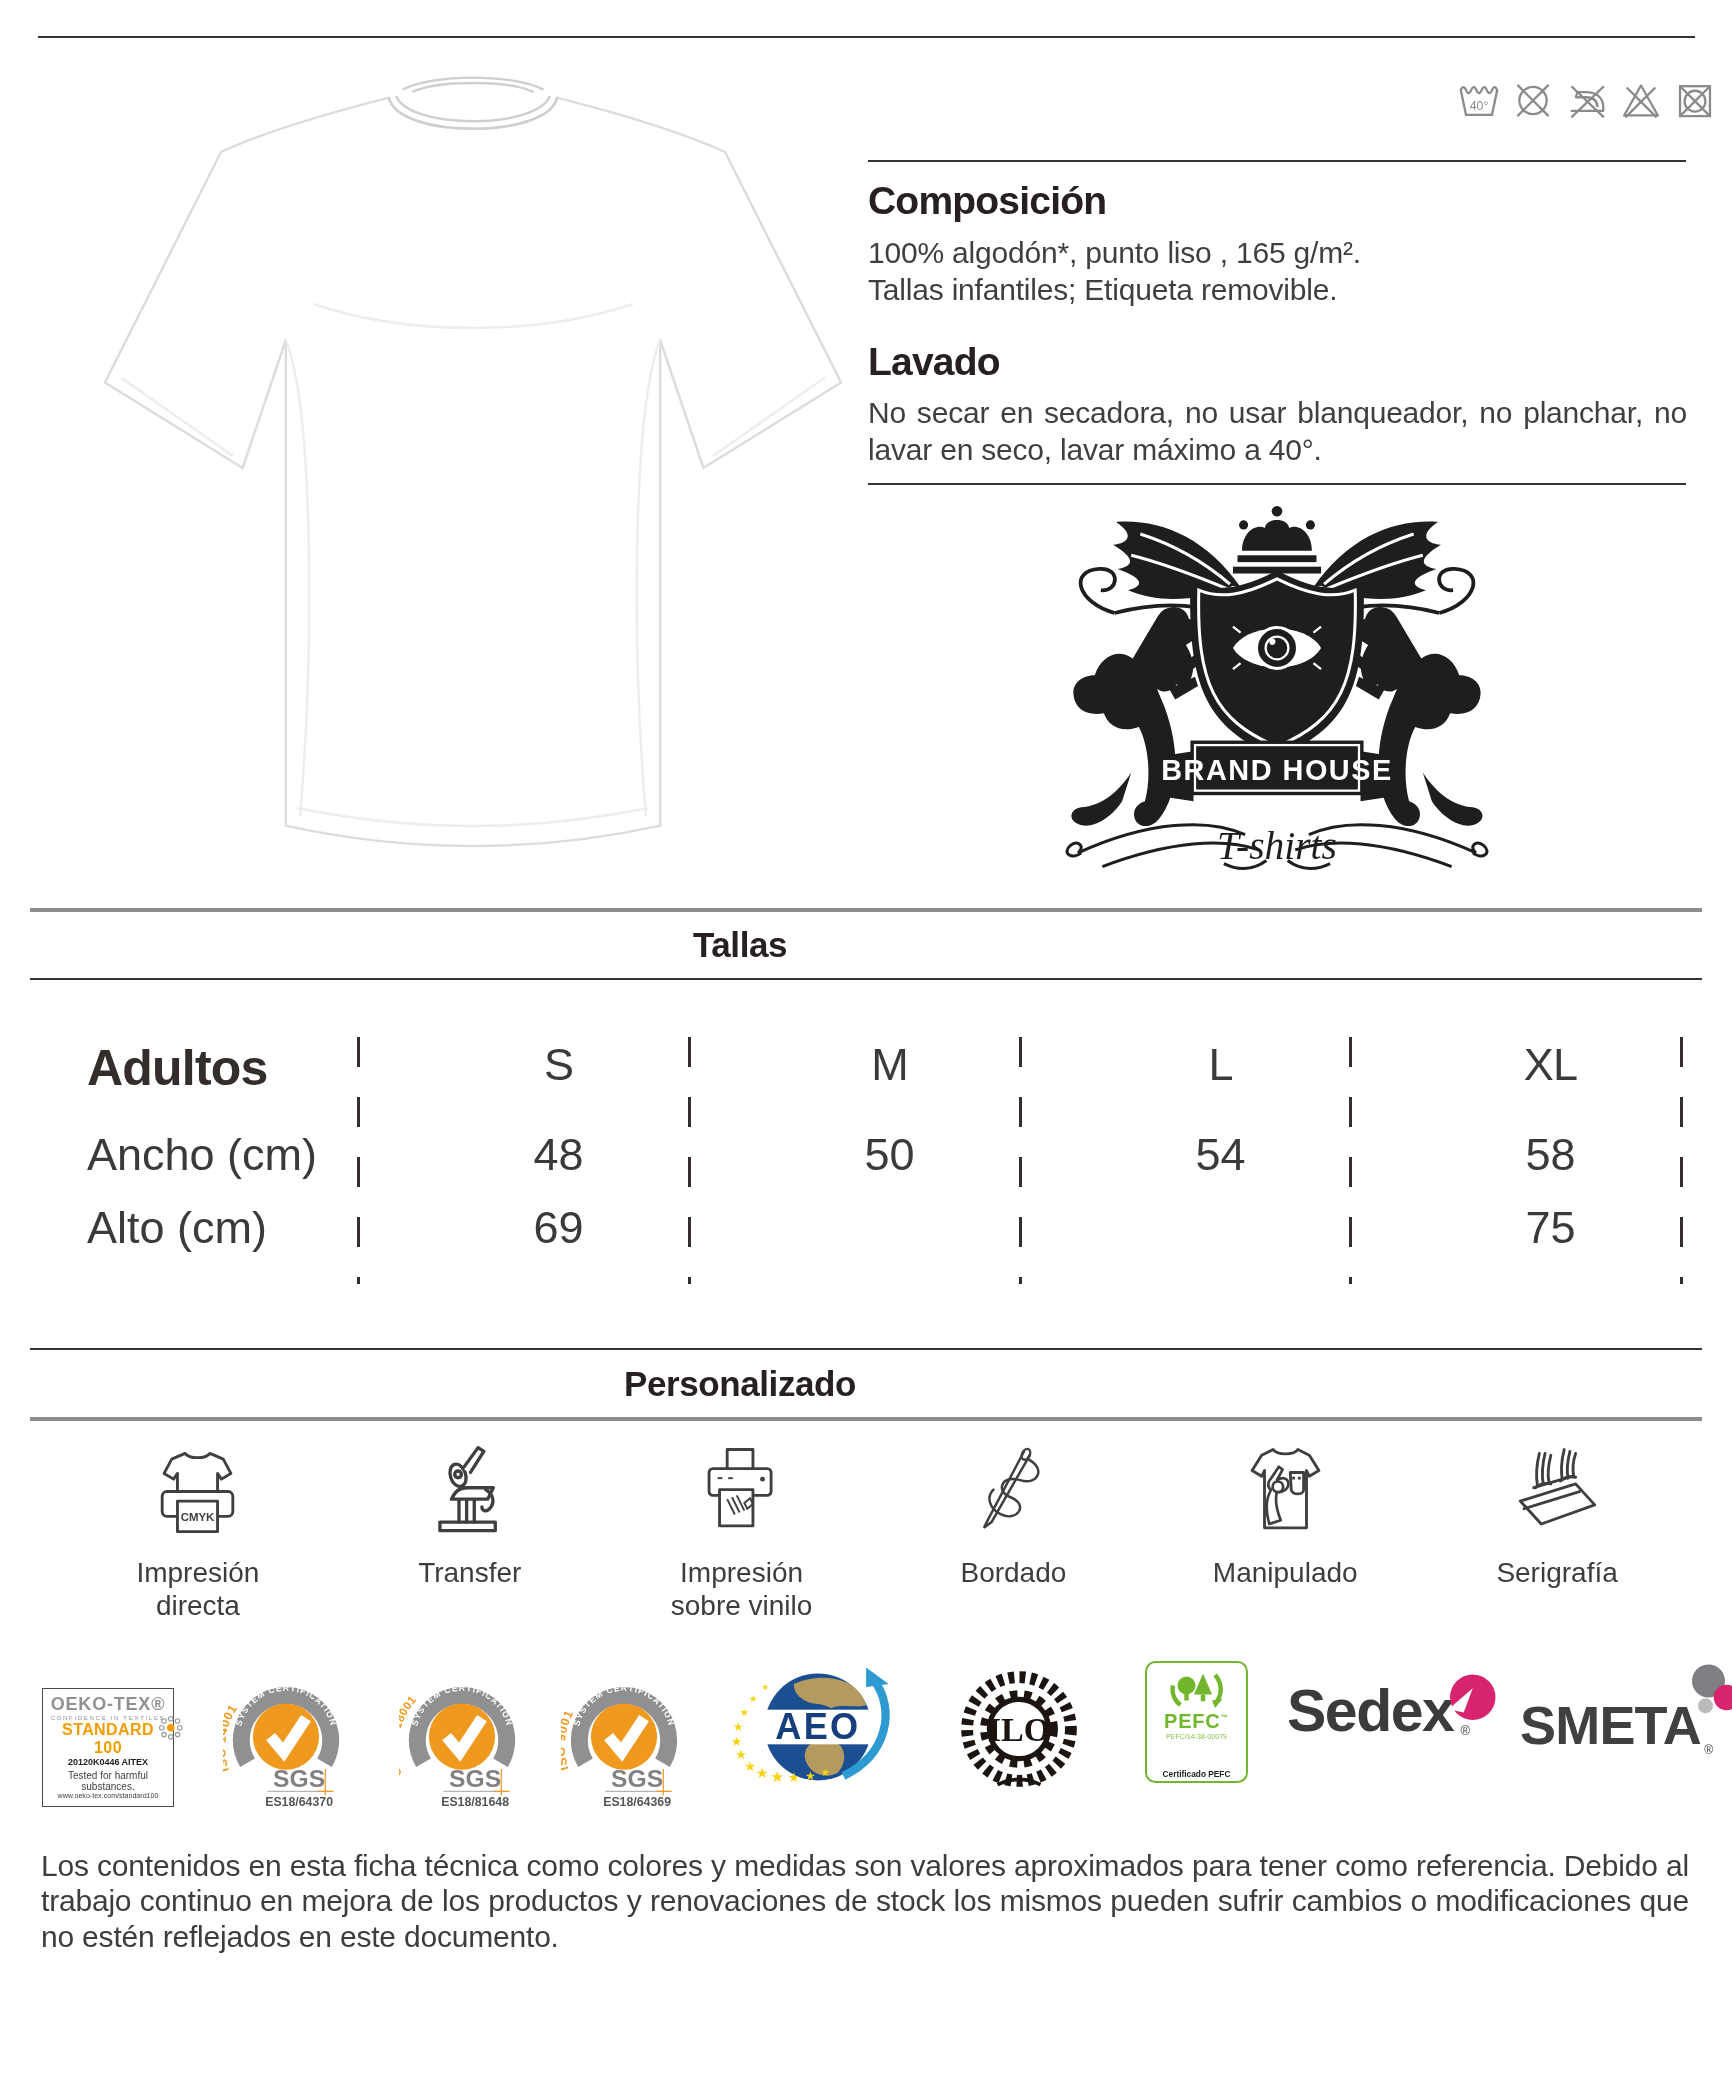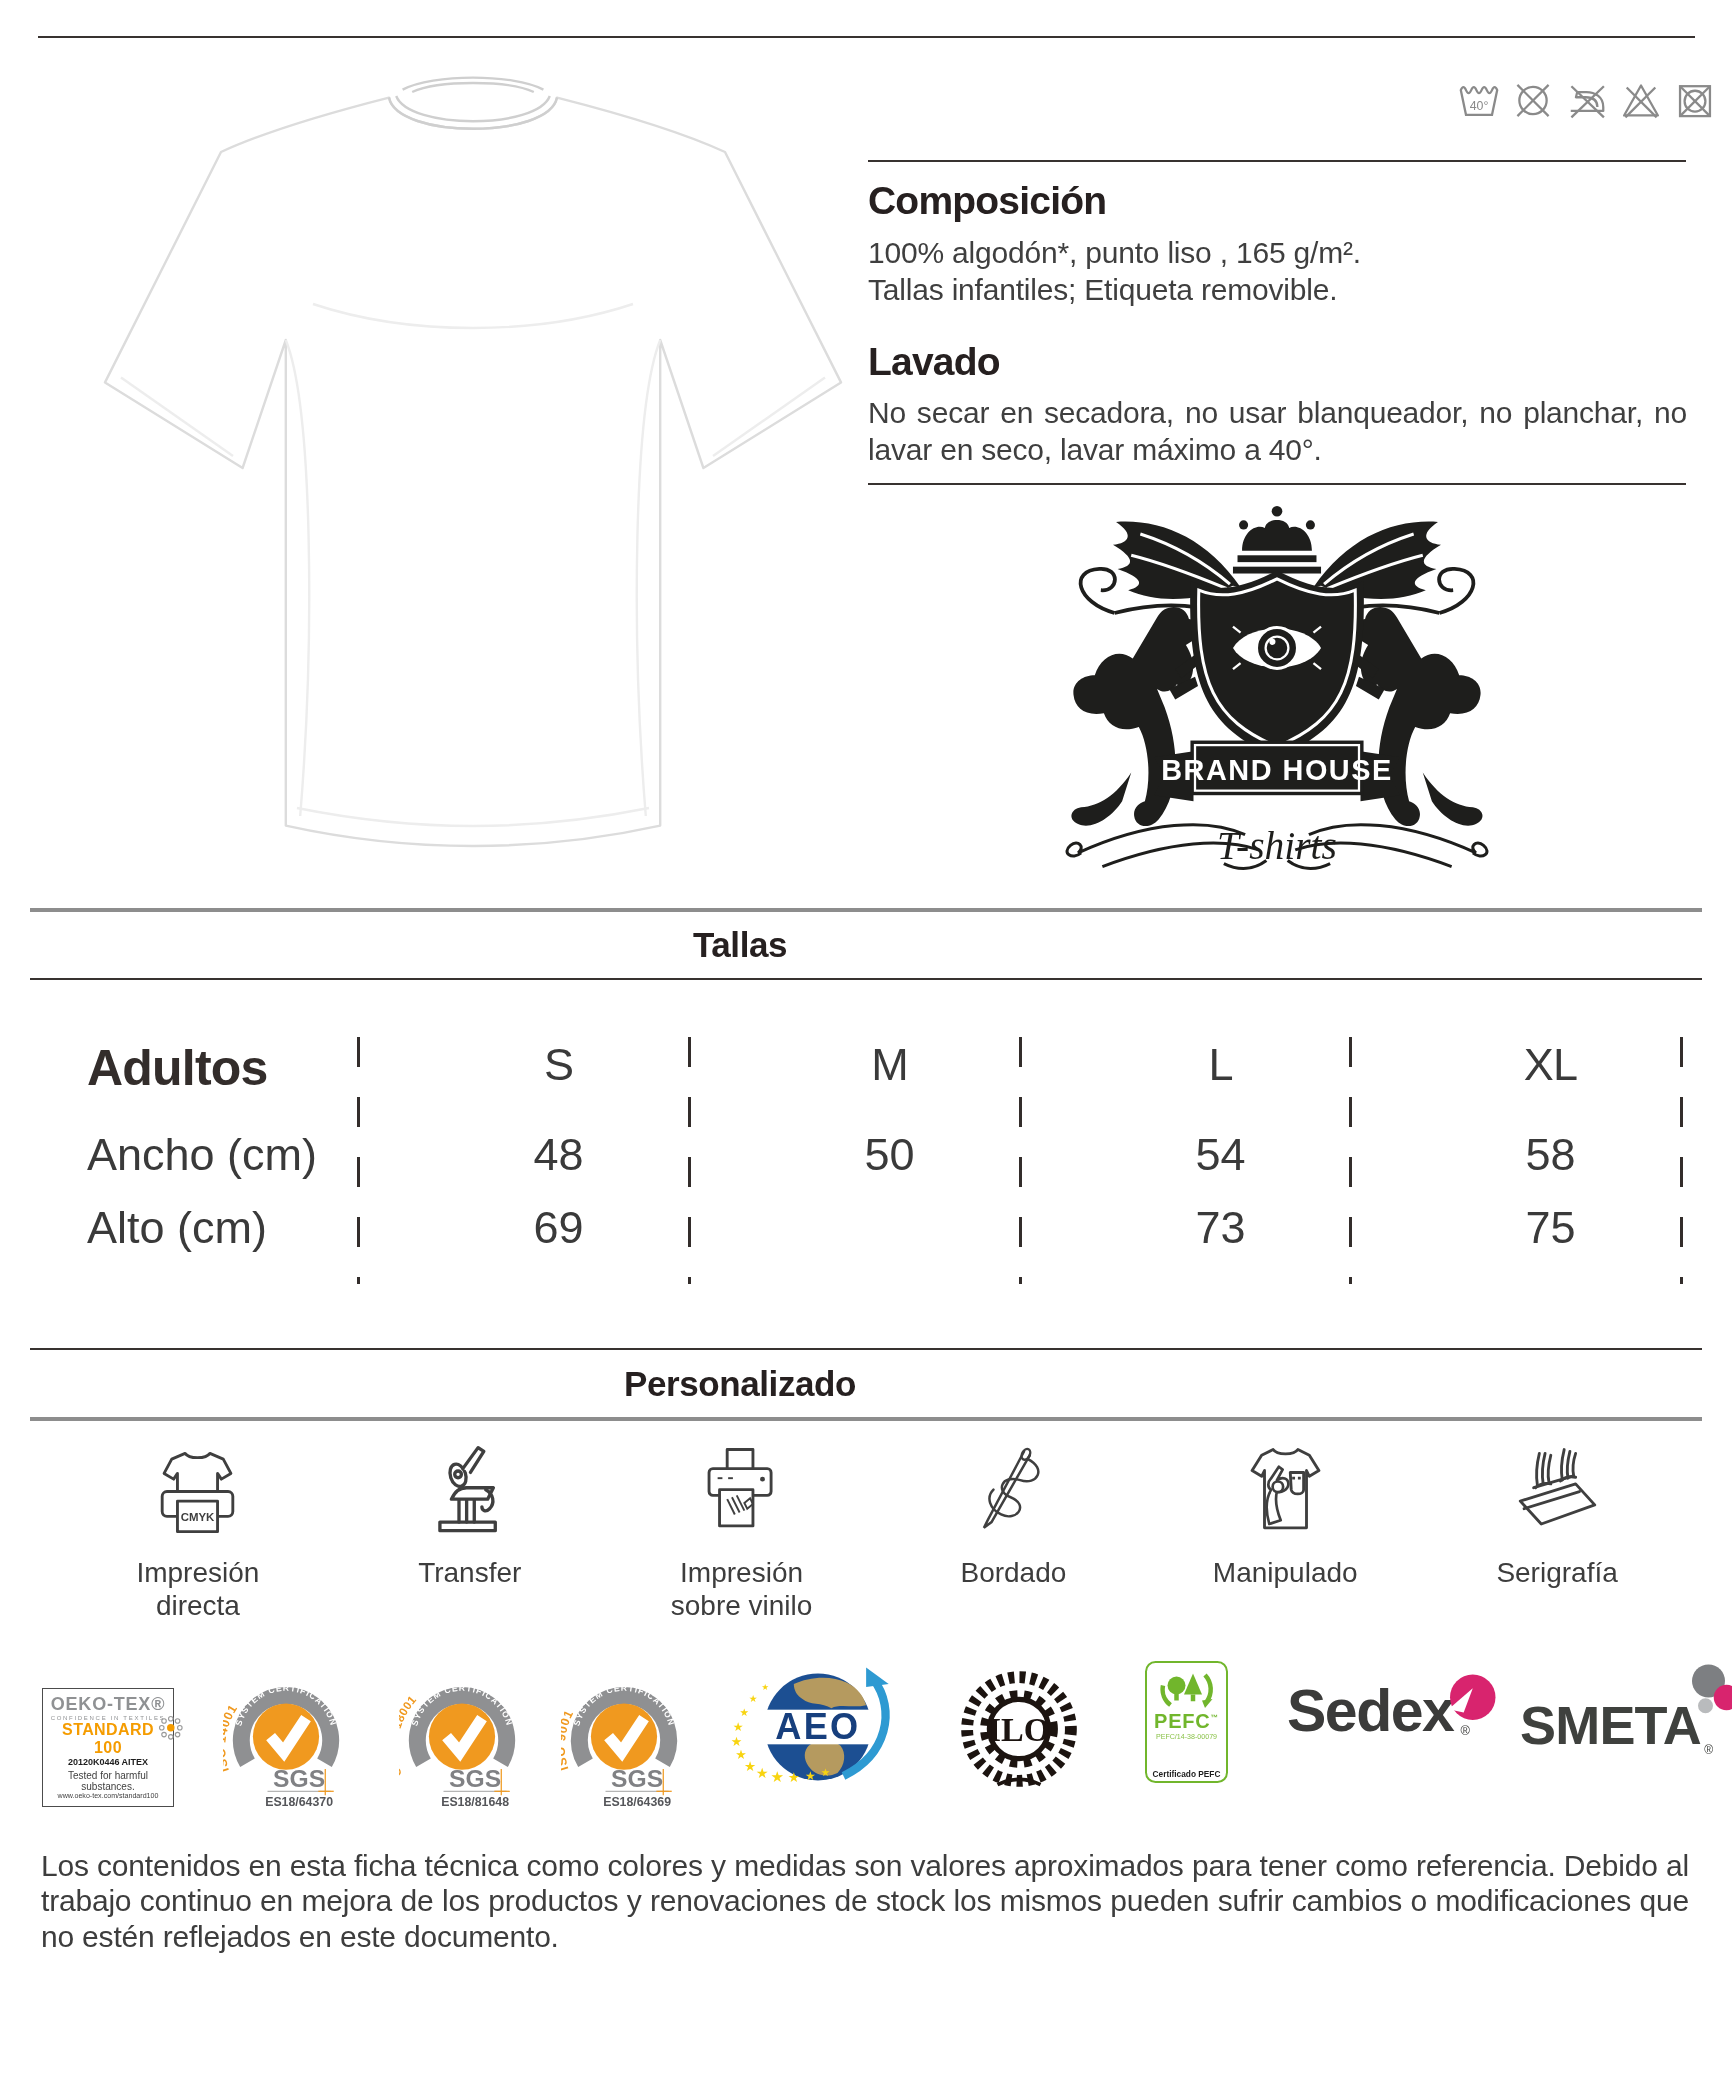--- a/index.html
+++ b/index.html
@@ -38,21 +38,21 @@
   .oeko .t1 { font-size:18px; font-weight:bold; color:#8f9193; letter-spacing:0.8px; }
   .oeko .t2 { font-size:6px; color:#8f9193; letter-spacing:1.7px; margin-top:0.8px;}
   .oeko .t3 { font-size:16px; font-weight:bold; color:#f59c00; letter-spacing:0.4px; }
   .oeko .t4 { font-size:9px; font-weight:bold; color:#1d1d1d; }
   .oeko .t5 { font-size:10px; color:#3f3f3f; margin-top:3px; }
   .oeko .t6 { font-size:7.1px; color:#3f3f3f; }
   .oeko-flower { position:absolute; right:-10.5px; top:25.6px; }
 
   .cert { position:absolute; transform:translateX(-50%); }
 
-  .pefc { position:absolute; left:1145px; top:1661px; width:83px; height:122px; border:2.3px solid #71b62c; border-radius:10.5px;
+  .pefc { position:absolute; left:1145px; top:1661px; width:103px; height:122px; border:2.3px solid #71b62c; border-radius:10.5px;
           background:#fff; text-align:center; padding-top:6px; }
   .pefc .name { font-size:20px; font-weight:bold; color:#71b62c; letter-spacing:0.8px; line-height:1; }
   .pefc .name sup { font-size:7.5px; }
   .pefc .code { font-size:7.1px; color:#8bc34a; margin-top:1.5px; }
   .pefc .cap  { font-size:8.3px; font-weight:bold; color:#1d1d1d; margin-top:28px; }
 
   .sedex { position:absolute; left:1287px; top:1682px; }
   .sedex .word { font-size:59px; font-weight:bold; color:#3b3b3a; letter-spacing:-1.5px; line-height:1; }
   .sedex .reg { position:absolute; right:-16.5px; bottom:3px; font-size:12.8px; color:#3b3b3a; }
   .sedex svg { position:absolute; right:-44px; top:-9px; }
@@ -249,21 +249,20 @@
     <div class="st-cell st-head st-val" style="left:1349px; top:1.5px;">XL</div>
 
     <div class="st-cell st-label" style="left:51px; top:92px;">Ancho (cm)</div>
     <div class="st-cell st-val" style="left:357px;  top:92px;">48</div>
     <div class="st-cell st-val" style="left:688px;  top:92px;">50</div>
     <div class="st-cell st-val" style="left:1019px; top:92px;">54</div>
     <div class="st-cell st-val" style="left:1349px; top:92px;">58</div>
 
     <div class="st-cell st-label" style="left:51px; top:165px;">Alto (cm)</div>
     <div class="st-cell st-val" style="left:357px;  top:165px;">69</div>
-    <div class="st-cell st-val" style="left:1019px; top:165px;">73</div>
     <div class="st-cell st-val" style="left:1349px; top:165px;">75</div>
   </div>
 
   <div class="rule" style="left:30px; top:1348px; width:1672px; height:2.3px;"></div>
   <div class="band-title" style="top:1364px;">Personalizado</div>
   <div class="rule gray" style="left:30px; top:1417px; width:1672px; height:3.8px;"></div>
 
   <div class="methods">
 
     <div class="method">

